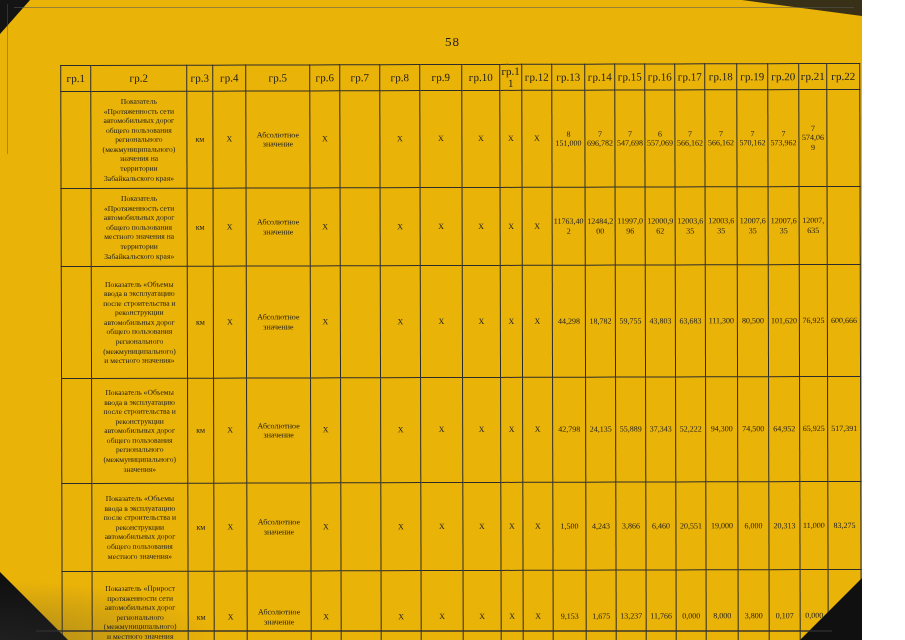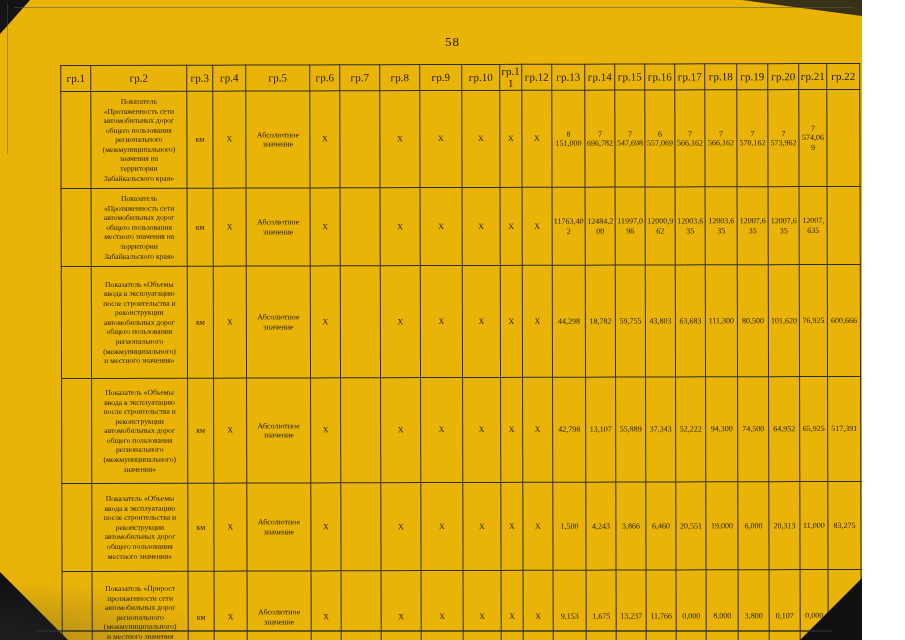--- a/index.html
+++ b/index.html
@@ -201,21 +201,21 @@
             <td>X</td>
             <td>Абсолютное значение</td>
             <td>X</td>
             <td></td>
             <td>X</td>
             <td>X</td>
             <td>X</td>
             <td>X</td>
             <td>X</td>
             <td>42,798</td>
-            <td>13,107</td>
+            <td>24,135</td>
             <td>55,889</td>
             <td>37,343</td>
             <td>52,222</td>
             <td>94,300</td>
             <td>74,500</td>
             <td>64,952</td>
             <td>65,925</td>
             <td>517,391</td>
           </tr>
           <tr style="height: 88px;">

